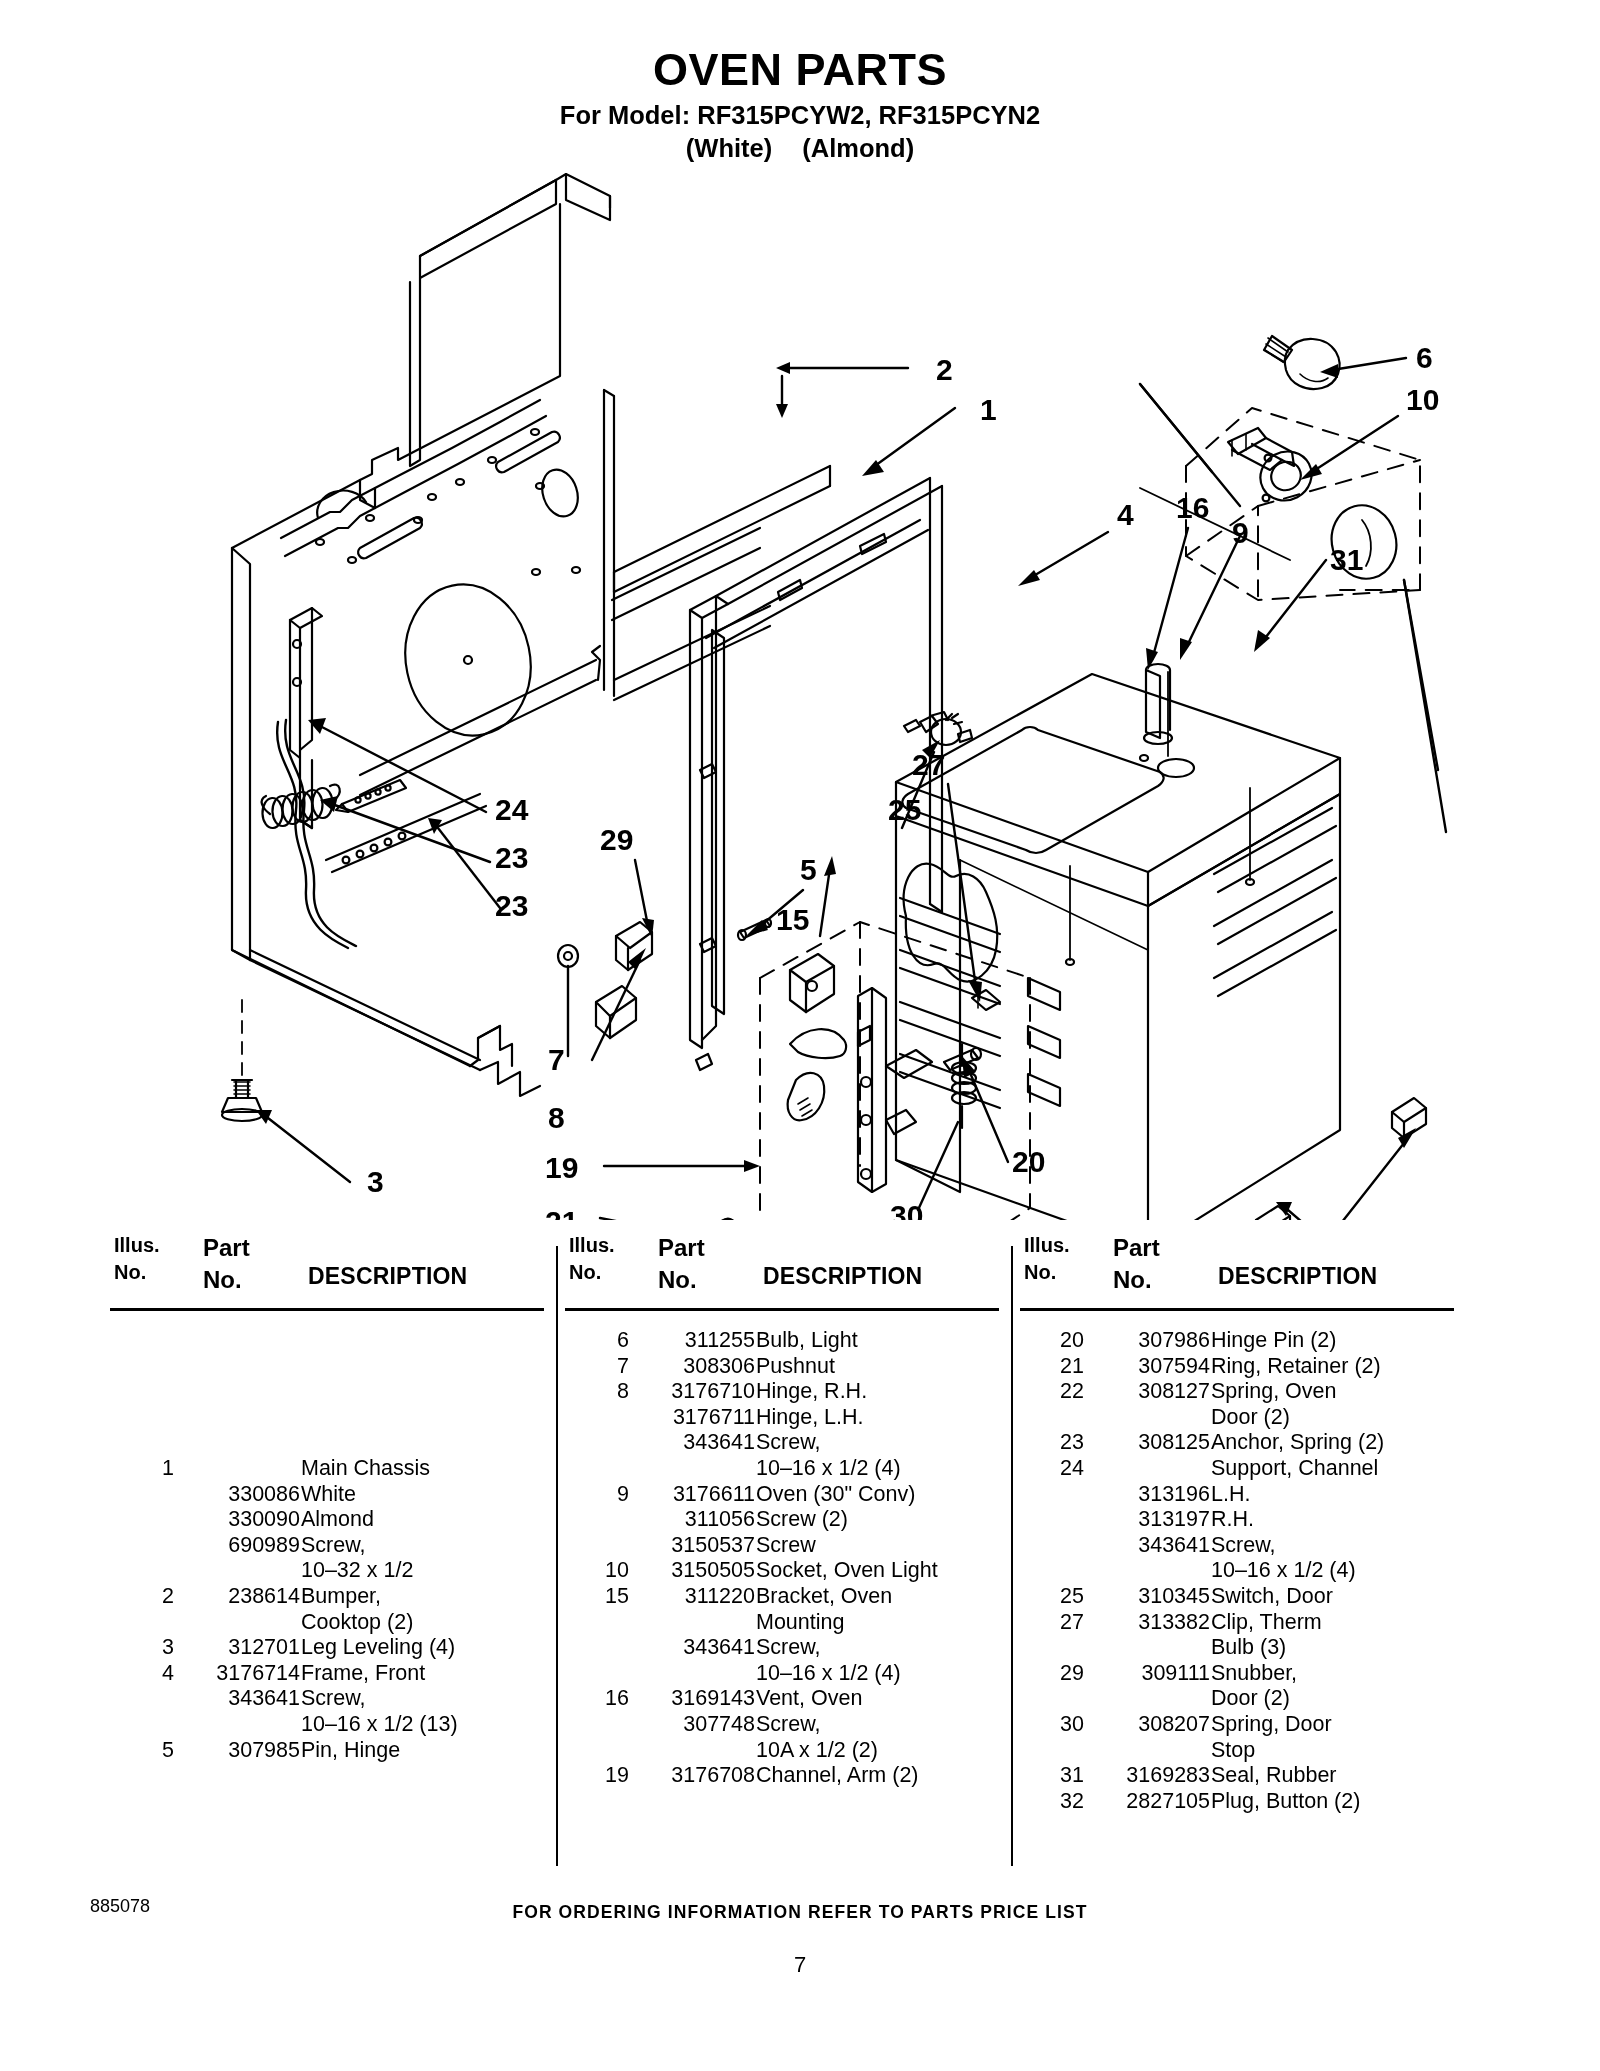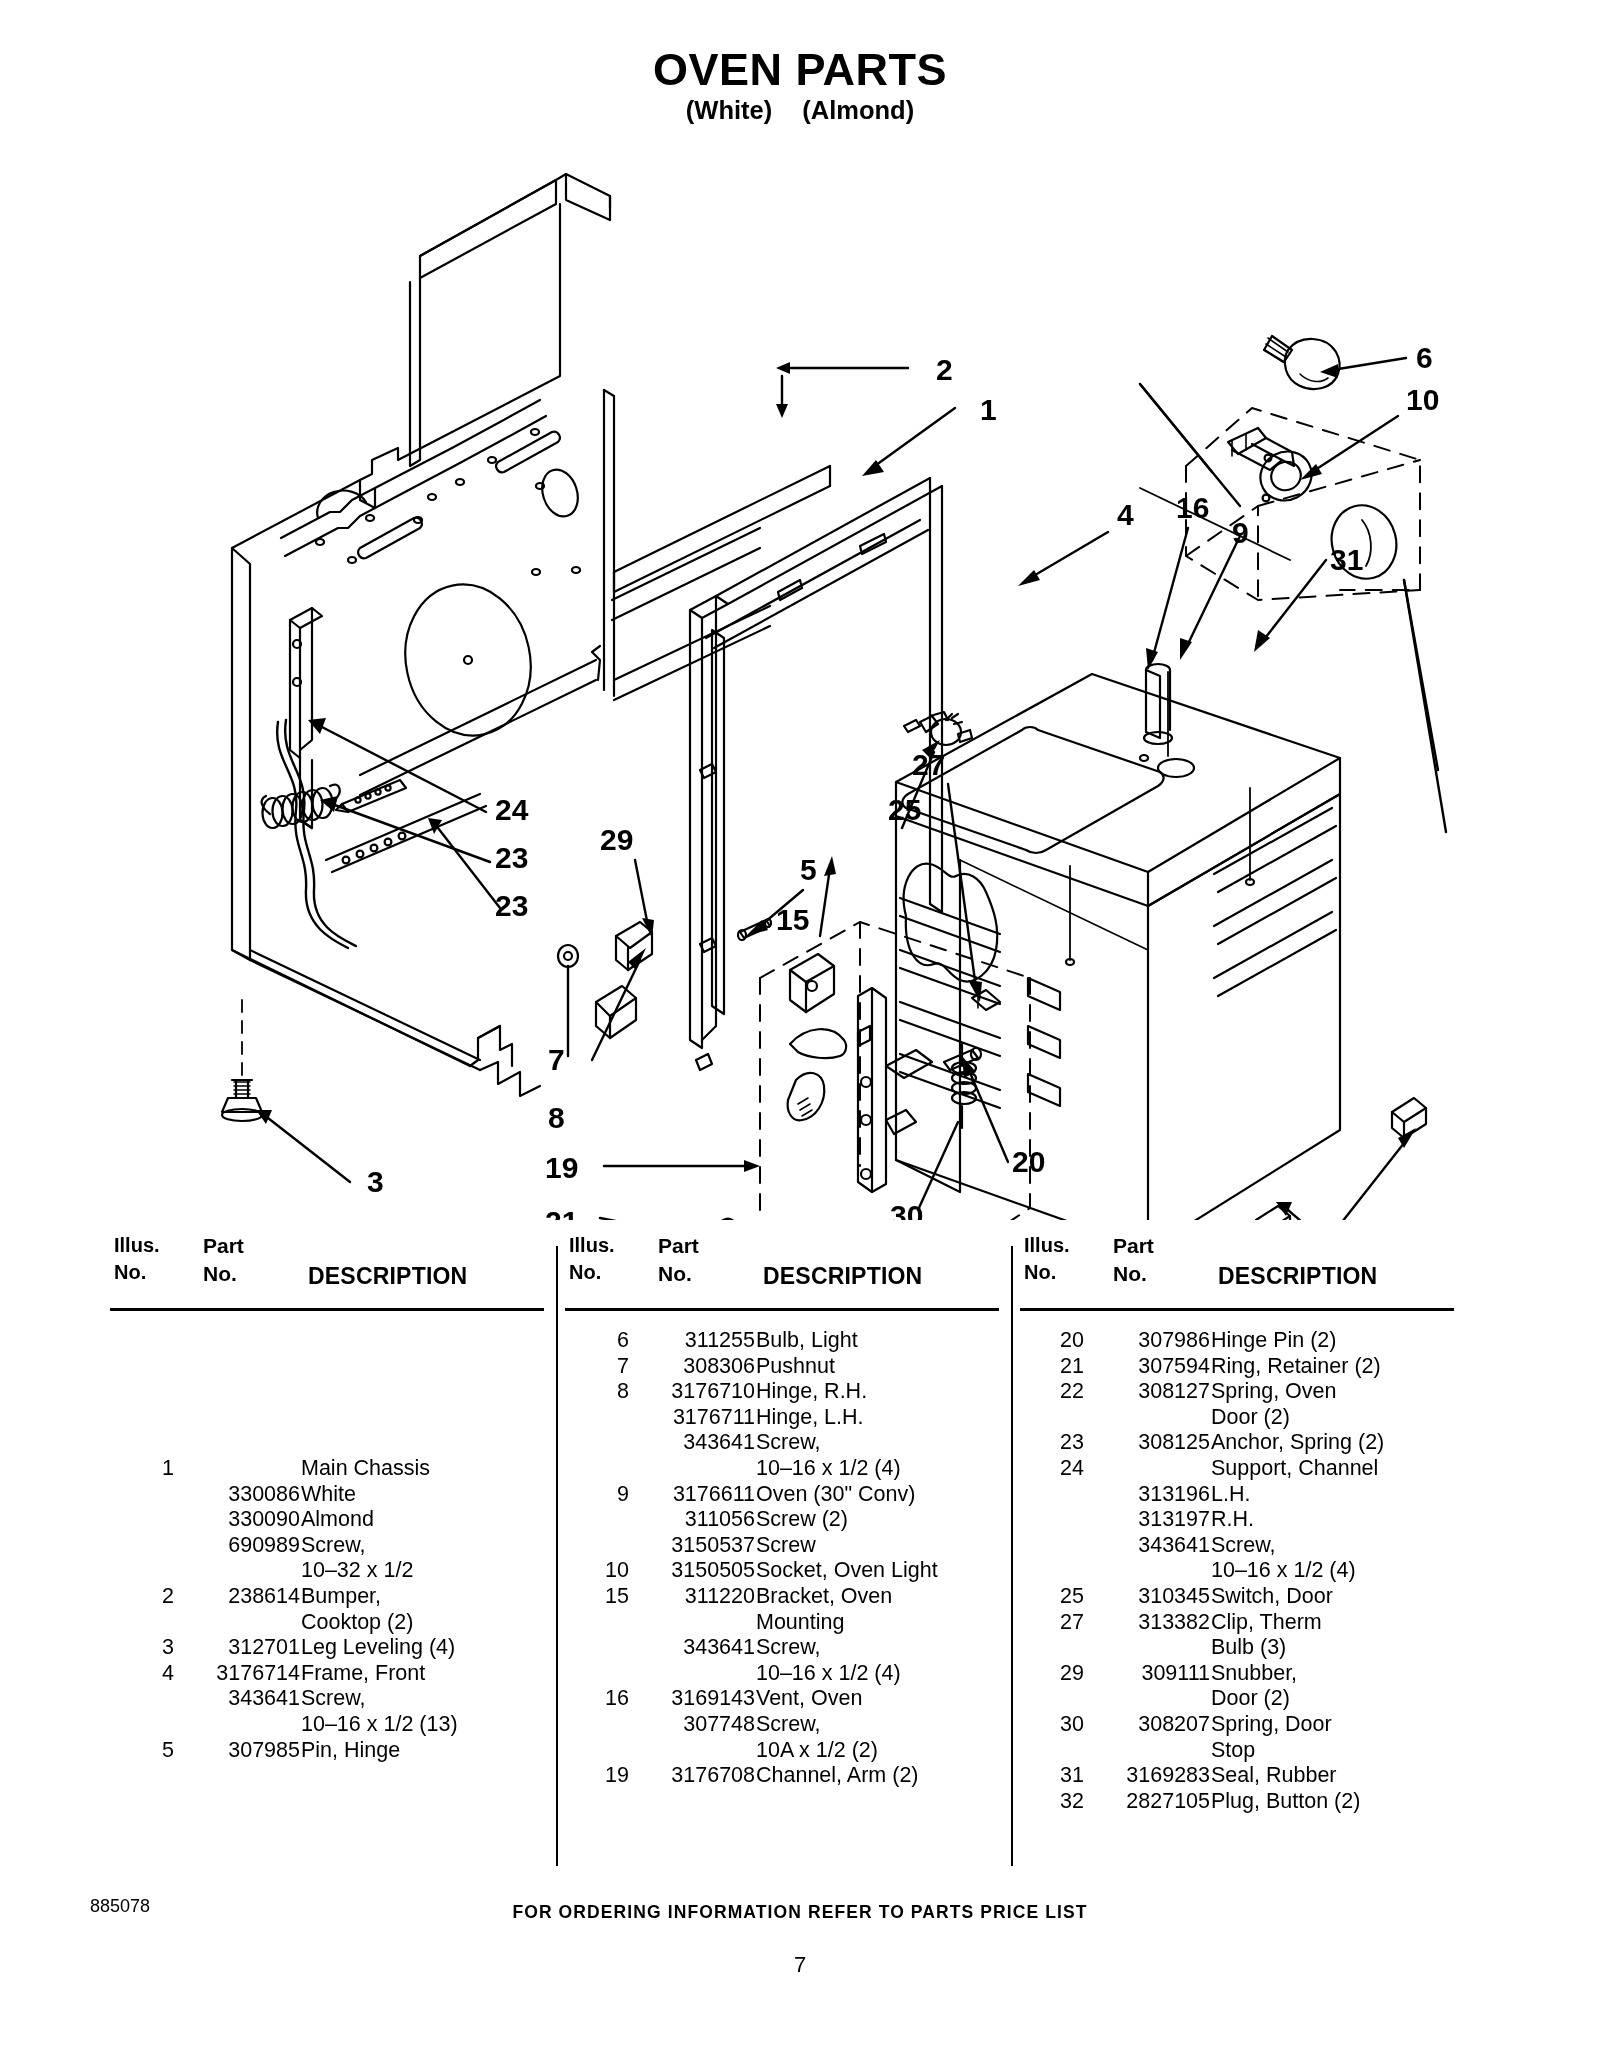--- a/index.html
+++ b/index.html
@@ -96,21 +96,21 @@
     left: 4px;
     top: 0;
     font-size: 20px;
     font-weight: bold;
     line-height: 1.33;
   }
   .hdr-part {
     position: absolute;
     left: 93px;
     top: 0;
-    font-size: 21px;
+    font-size: 24px;
     font-weight: bold;
     line-height: 1.33;
   }
   .hdr-desc {
     position: absolute;
     left: 198px;
     top: 31px;
     font-size: 23px;
     font-weight: bold;
     letter-spacing: 0.2px;
@@ -198,20 +198,21 @@
     fill: #000;
   }
 </style>
 </head>
 <body>
 
 <div id="page">
 
   <div class="header">
     <div class="doc-title">OVEN PARTS</div>
+    <div class="doc-subtitle">For Model: RF315PCYW2, RF315PCYN2</div>
     <div class="doc-subtitle2">
       <span>(White)</span><span class="sub-gap"></span><span>(Almond)</span>
     </div>
   </div>
 
   <div class="diagram-wrap">
     <svg class="diagram-svg" width="1600" height="1060" viewBox="0 0 1600 1060">
       <g fill="none" stroke="#000" stroke-width="2.2" stroke-linejoin="round" stroke-linecap="round">
 
         <g>

